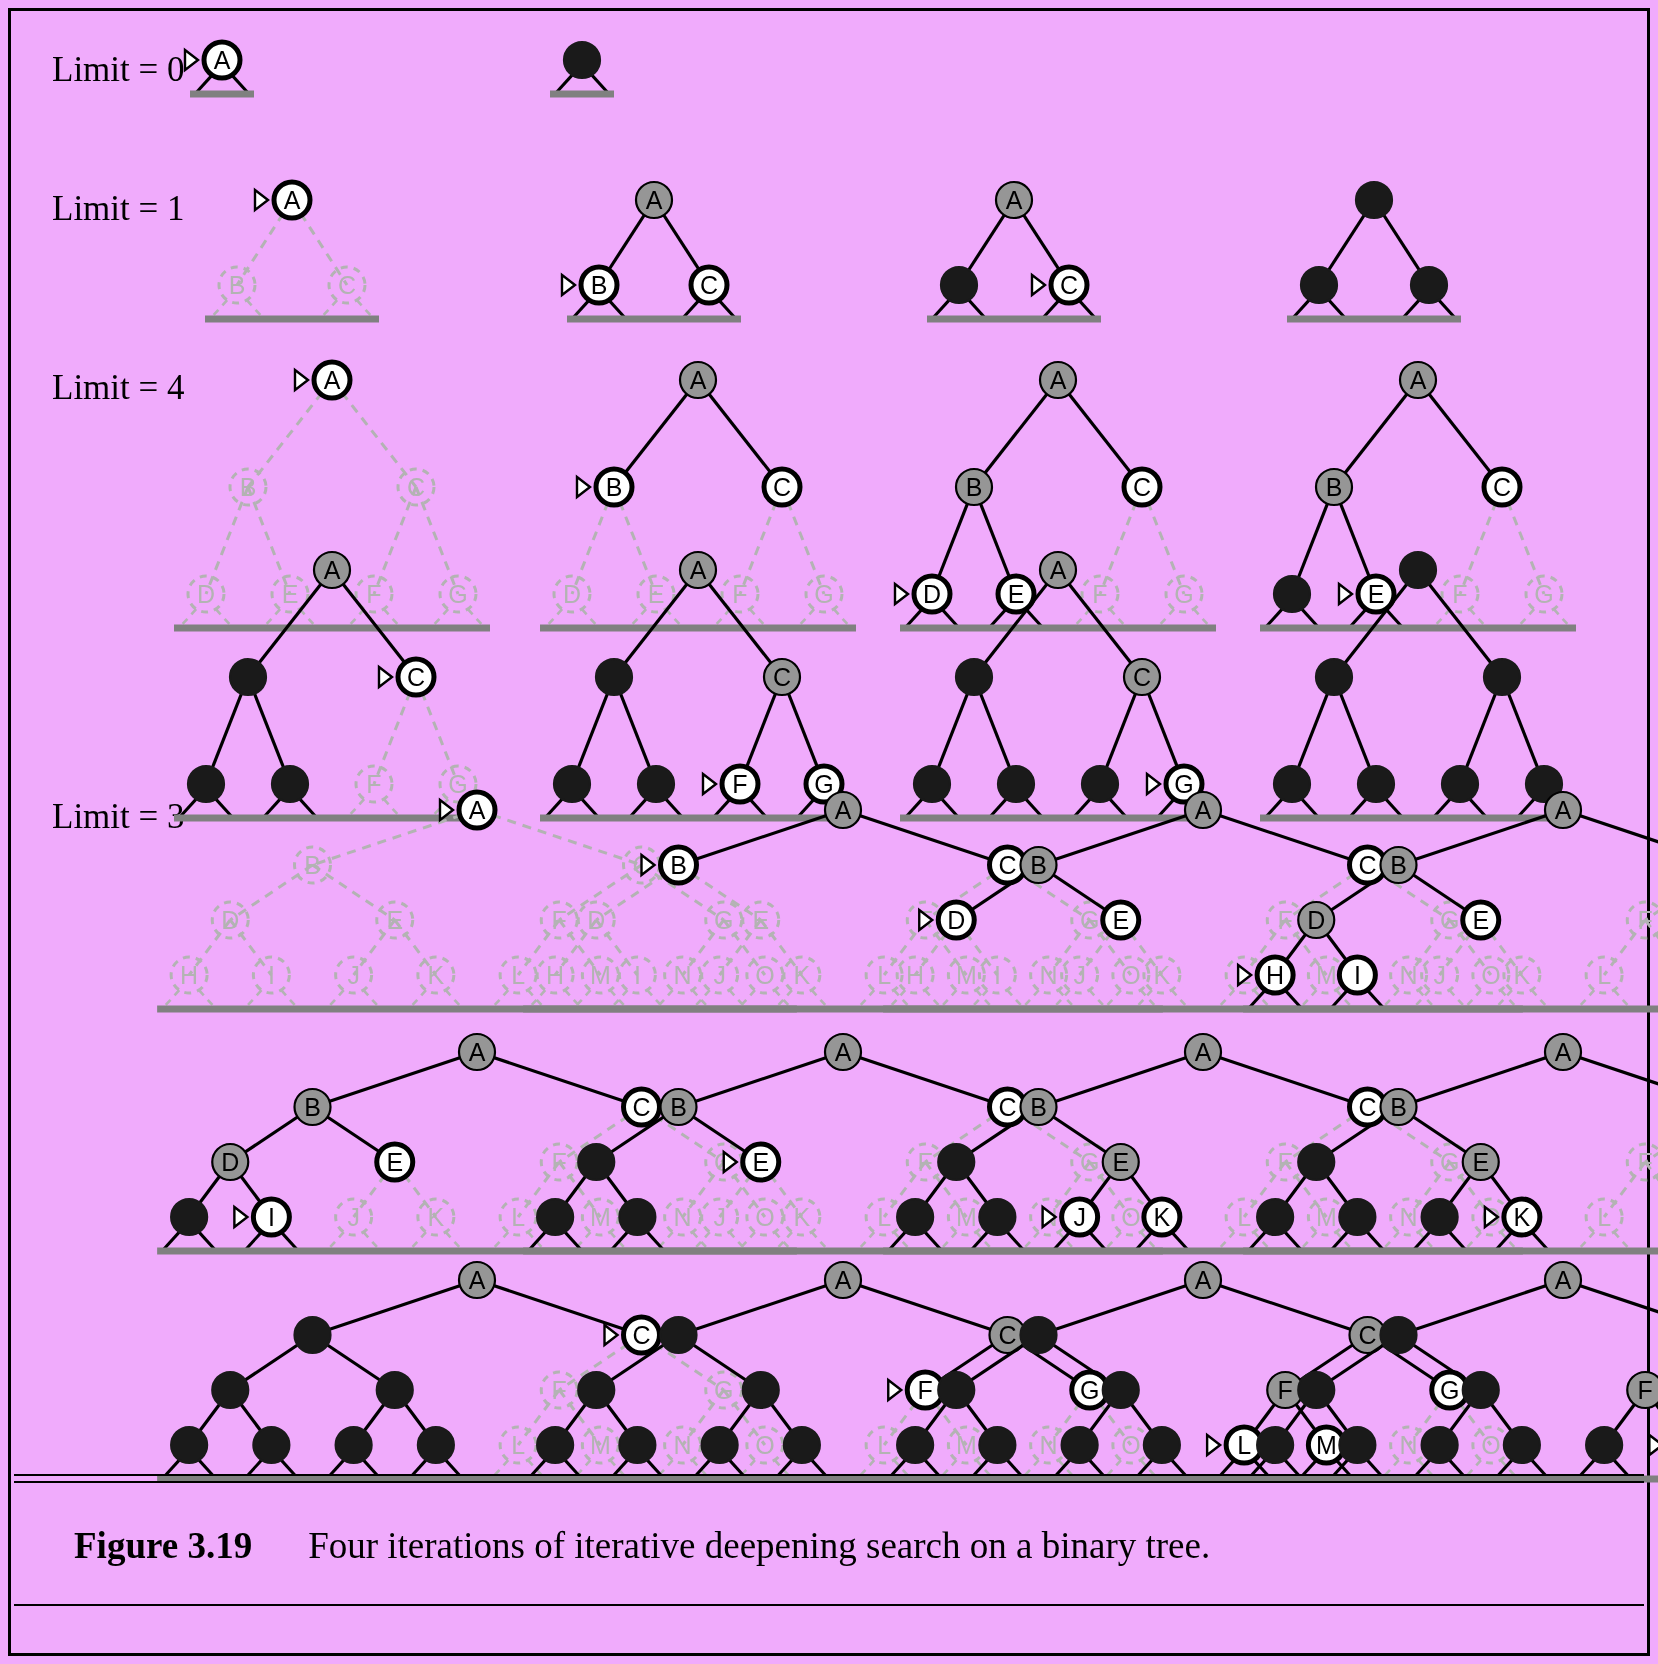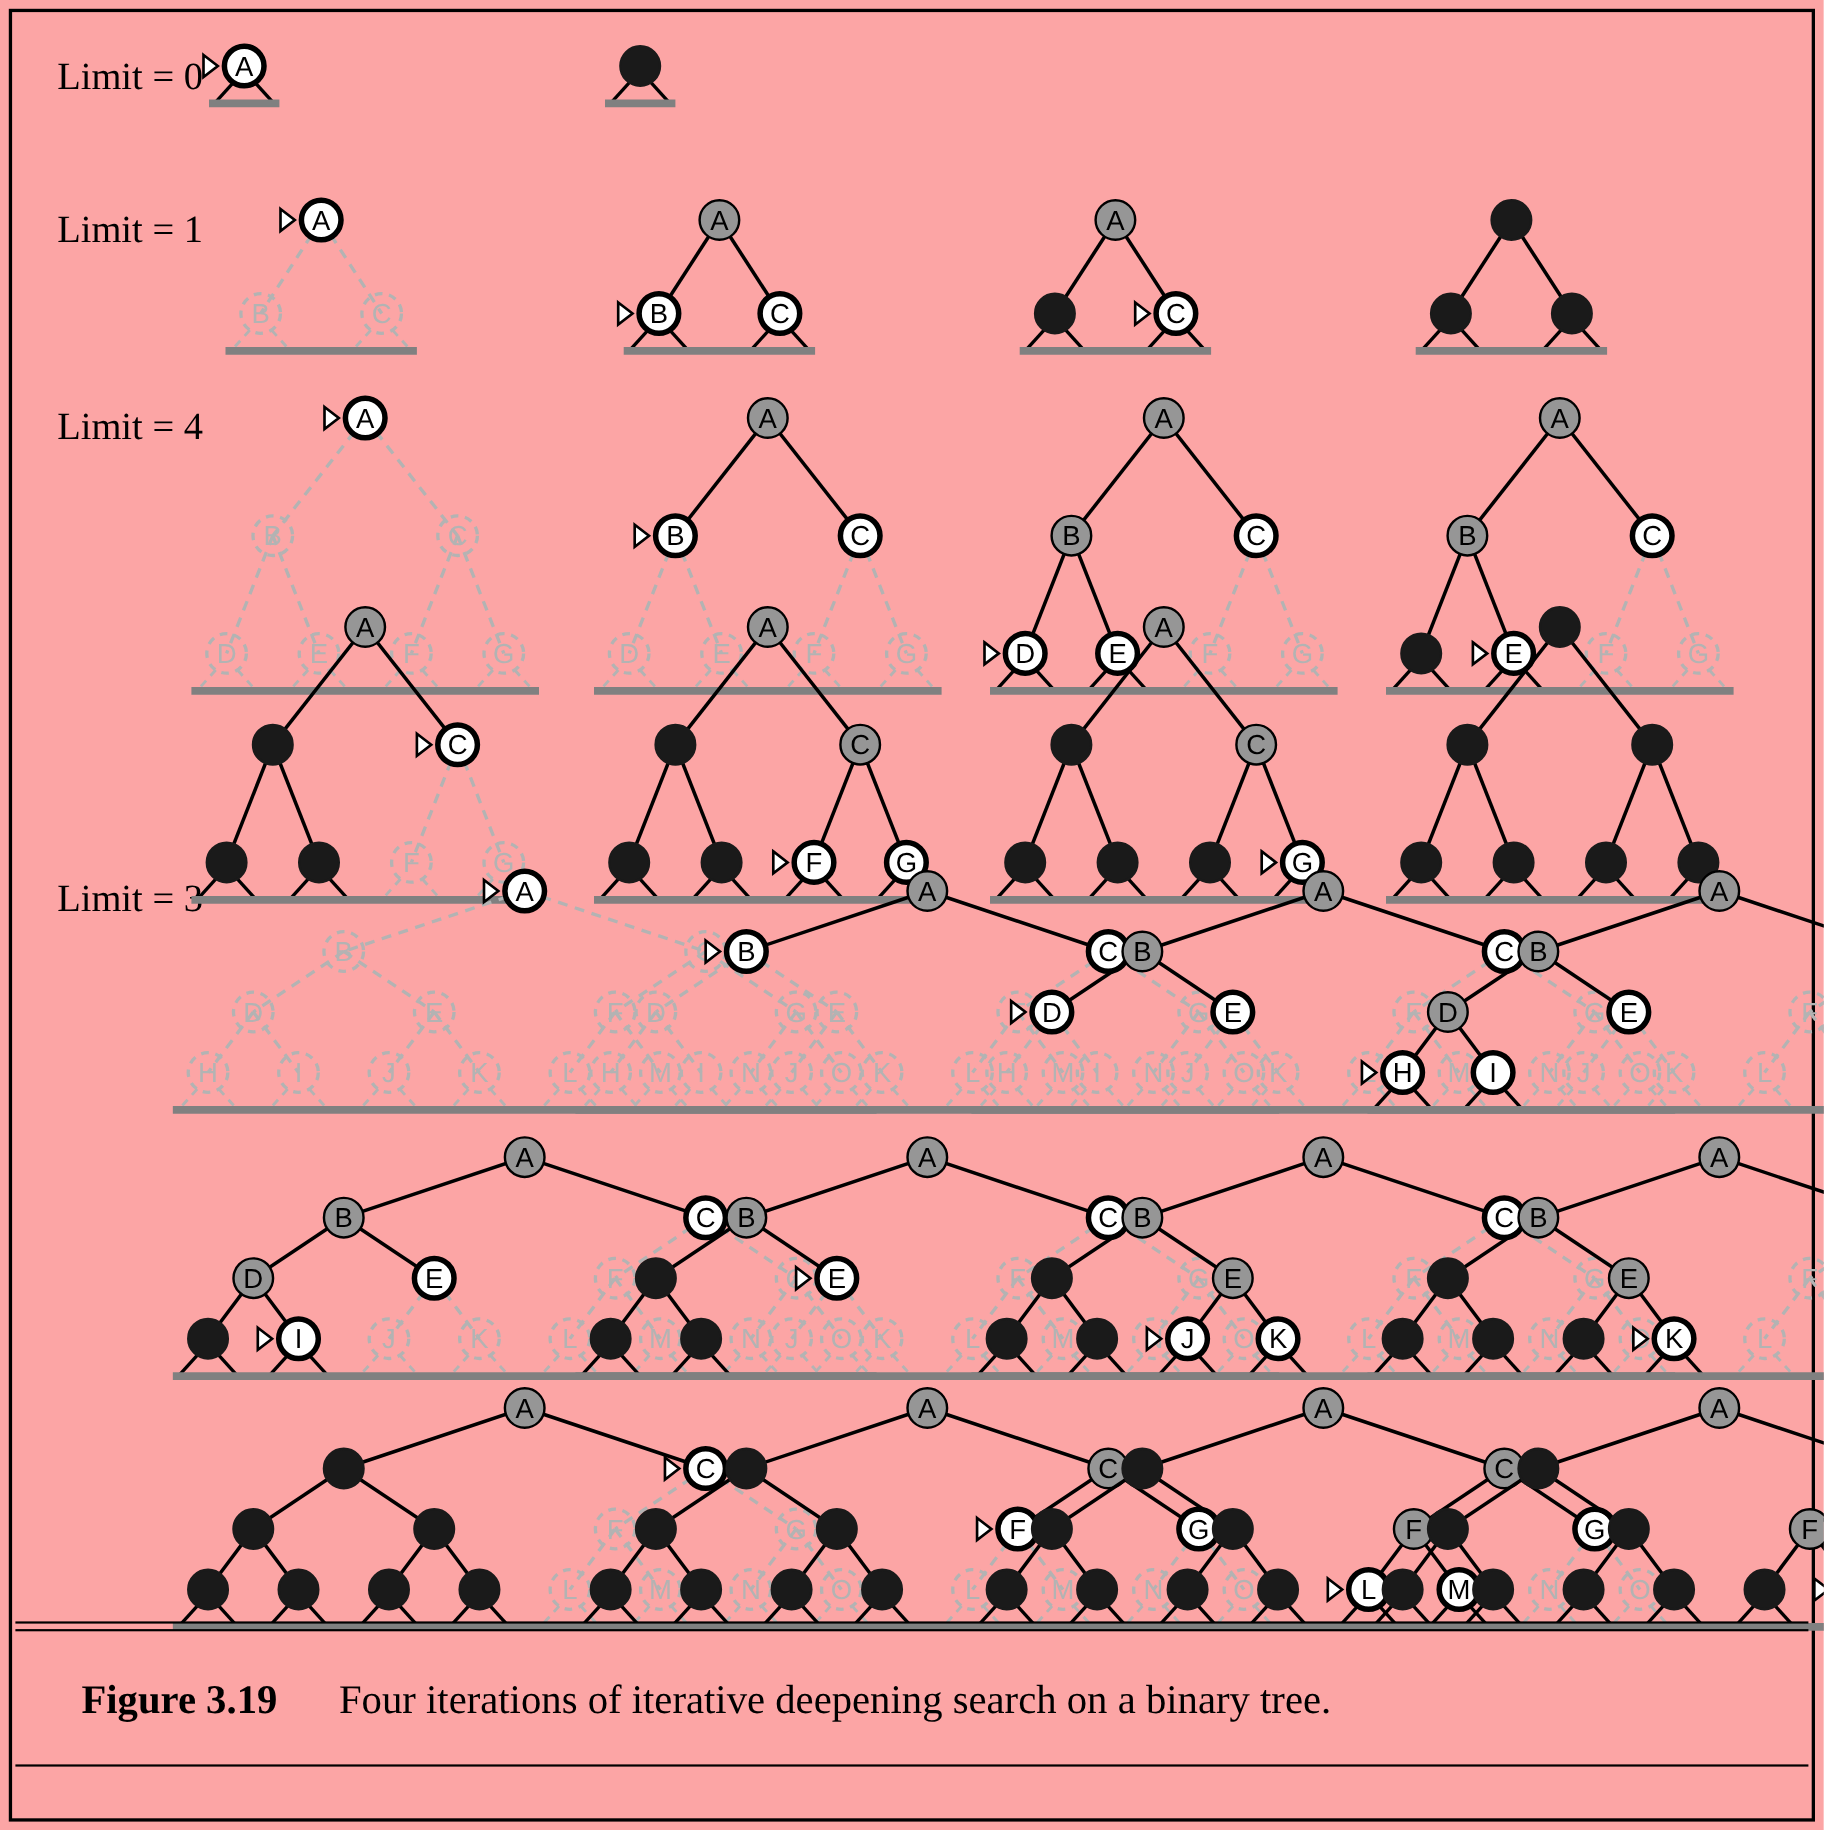--- a/index.html
+++ b/index.html
@@ -1,19 +1,19 @@
 <!DOCTYPE html>
 <html><head>
 <meta charset="utf-8">
 <style>
   html,body{margin:0;padding:0;background:#ffffff;}
   body{font-family:"Liberation Serif", serif;}
   #figure-root{
     width:1658px;height:1664px;position:relative;box-sizing:border-box;
-    background:#fca5a5;
+    background:#f0abfc;
   }
   .outer-frame{
     position:absolute;left:8px;top:8px;right:8px;bottom:8px;
     border:3px solid #000;box-sizing:border-box;
   }
   .panels-area{
     position:absolute;left:14px;top:14px;right:14px;
     height:1458px;
   }
   .caption-rule{

